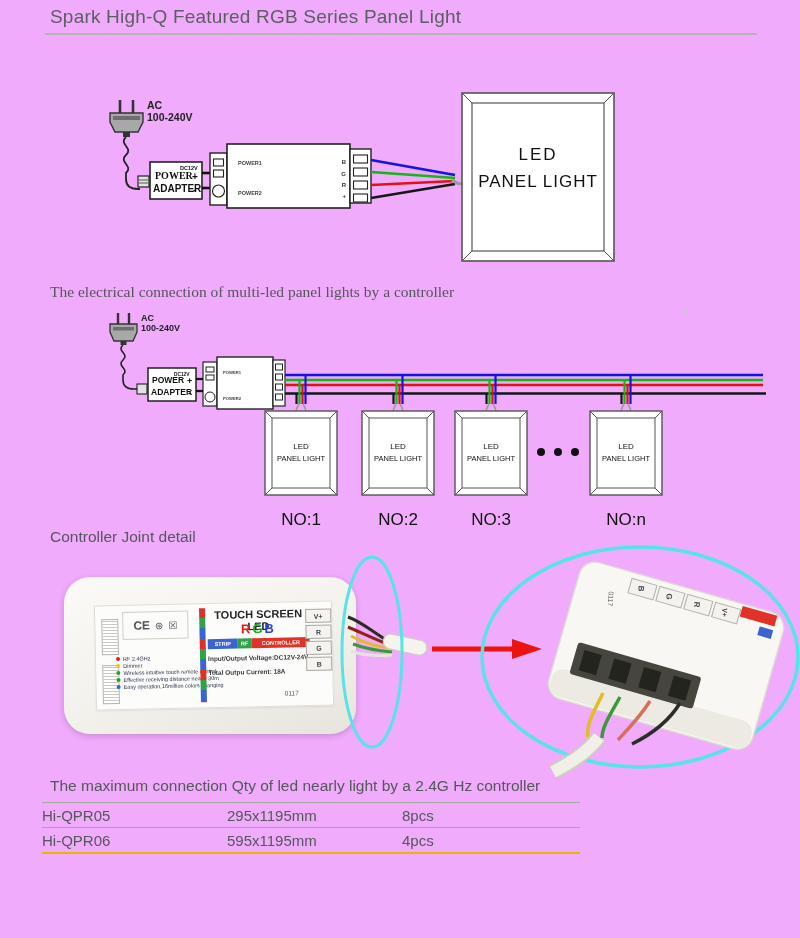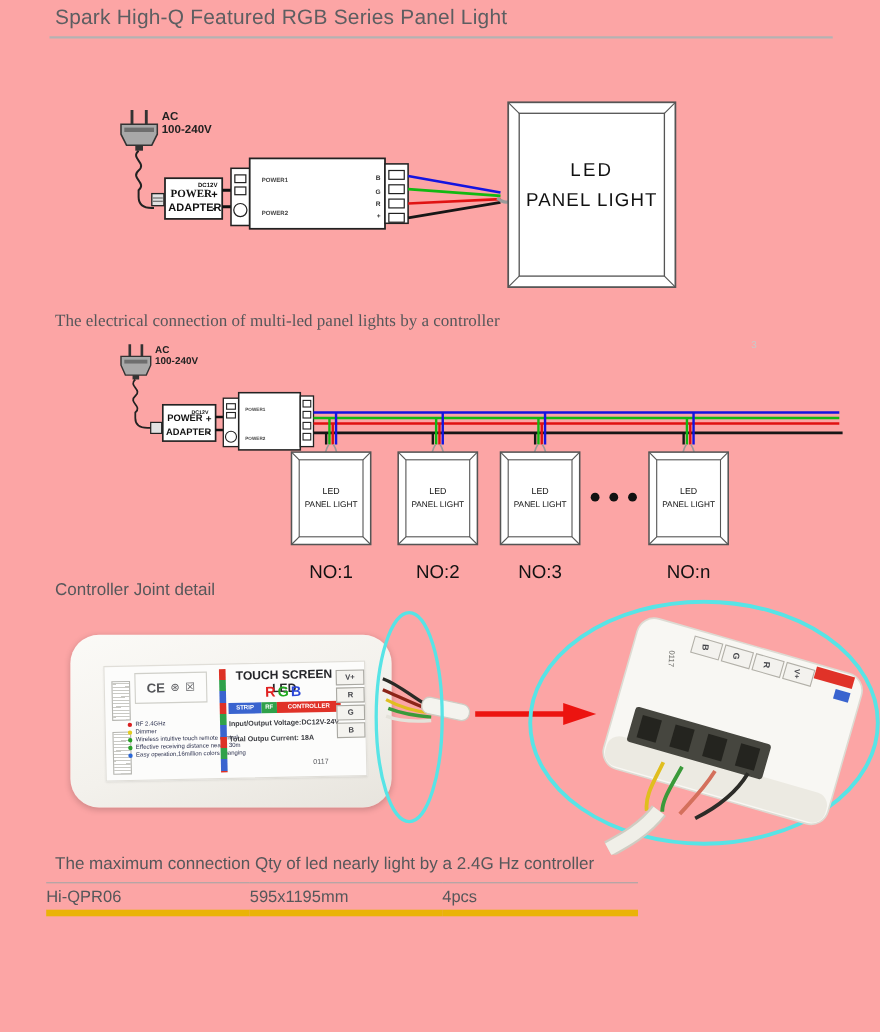--- a/index.html
+++ b/index.html
@@ -1,16 +1,16 @@
 <!DOCTYPE html>
 <html><head>
 <meta charset="utf-8">
 <style>
   html,body{margin:0;padding:0;background:#fff;}
-  #page{position:relative;width:800px;height:938px;background:#fca5a5;overflow:hidden;
+  #page{position:relative;width:800px;height:938px;background:#f0abfc;overflow:hidden;
         font-family:"Liberation Sans",sans-serif;}
   .abs{position:absolute;}
   .h1{font-size:19px;color:#5d5e61;letter-spacing:.2px;}
   .rule{background:#b3b3b3;height:2px;}
   .h2{font-size:15.5px;color:#56575a;}
   svg text{font-family:"Liberation Sans",sans-serif;}
   .serif{font-family:"Liberation Serif",serif;}
   
   .ctrl-body{left:64px;top:32px;width:292px;height:157px;border-radius:26px;
      background:linear-gradient(160deg,#fbfaf7 0%,#f3f1ec 55%,#e7e4dd 100%);
@@ -34,21 +34,21 @@
   .banner span{display:flex;align-items:center;justify-content:center;}
   .volt{left:112px;top:51px;font-size:6.5px;font-weight:bold;color:#3a3b40;}
   .curr{left:112px;top:65px;font-size:6.5px;font-weight:bold;color:#3a3b40;}
   .code{left:188px;top:87px;font-size:6.5px;color:#55565a;}
   .terms{left:210px;top:7px;width:24px;}
   .terms div{width:24px;height:12px;margin-bottom:2px;border:1px solid #a9a8a2;background:#f4f3ef;
      font-size:7px;font-weight:bold;color:#44454a;display:flex;align-items:center;justify-content:center;}
   
   table.qty{border-collapse:collapse;width:538px;font-size:15px;color:#56575a;}
   table.qty td{border-top:1px solid #a6a6a6;height:24px;padding:0;}
-  table.qty tr:last-child td{border-bottom:6px solid #eab308;margin-top:43px;}
+  table.qty tr:last-child td{border-bottom:2px solid #eab308;margin-top:43px;}
   td.c1{width:185px;padding-left:8px;}
   td.c2{width:175px;}
 </style>
 </head>
 <body>
 
 <div id="page">
 
   <div class="abs h1" style="left:50px;top:6px;">Spark High-Q Featured RGB Series Panel Light</div>
   <div class="abs rule" style="left:45px;top:33px;width:712px;"></div>
@@ -370,20 +370,25 @@
         </g>
       </g>
     </svg>
   </div>
 
   <div class="abs h2" style="left:50px;top:777px;">The maximum connection Qty of led nearly light by a 2.4G Hz controller</div>
 
   <table class="qty abs" style="left:42px;top:802px;">
     <tbody>
       <tr>
+        <td class="c1">Hi-QPR05</td>
+        <td class="c2">295x1195mm</td>
+        <td class="c3">8pcs</td>
+      </tr>
+      <tr>
         <td class="c1">Hi-QPR06</td>
         <td class="c2">595x1195mm</td>
         <td class="c3">4pcs</td>
       </tr>
     </tbody>
   </table>
 
 </div>
 
 </body></html>

